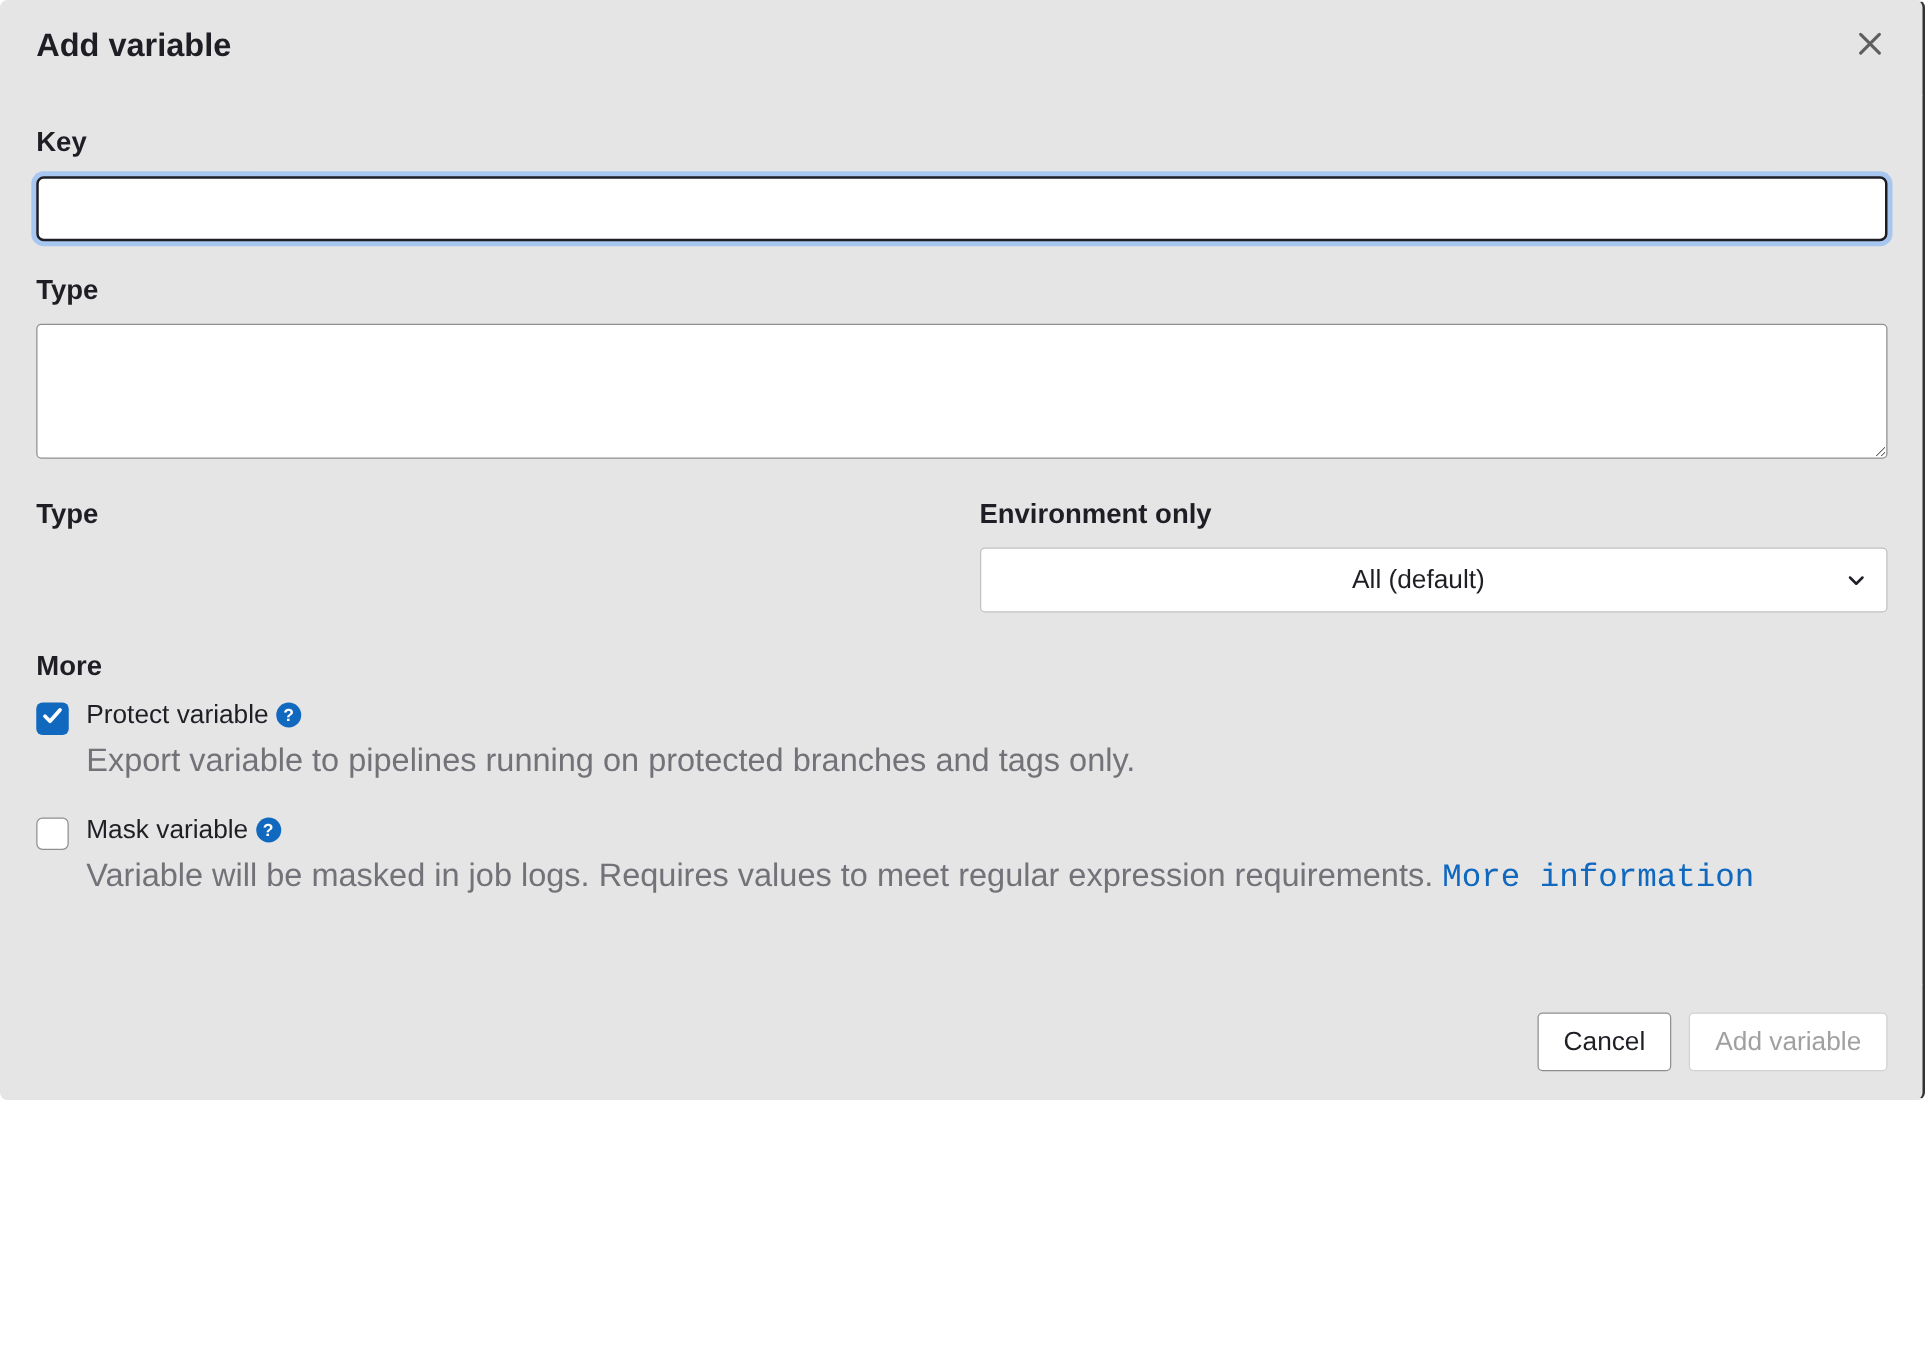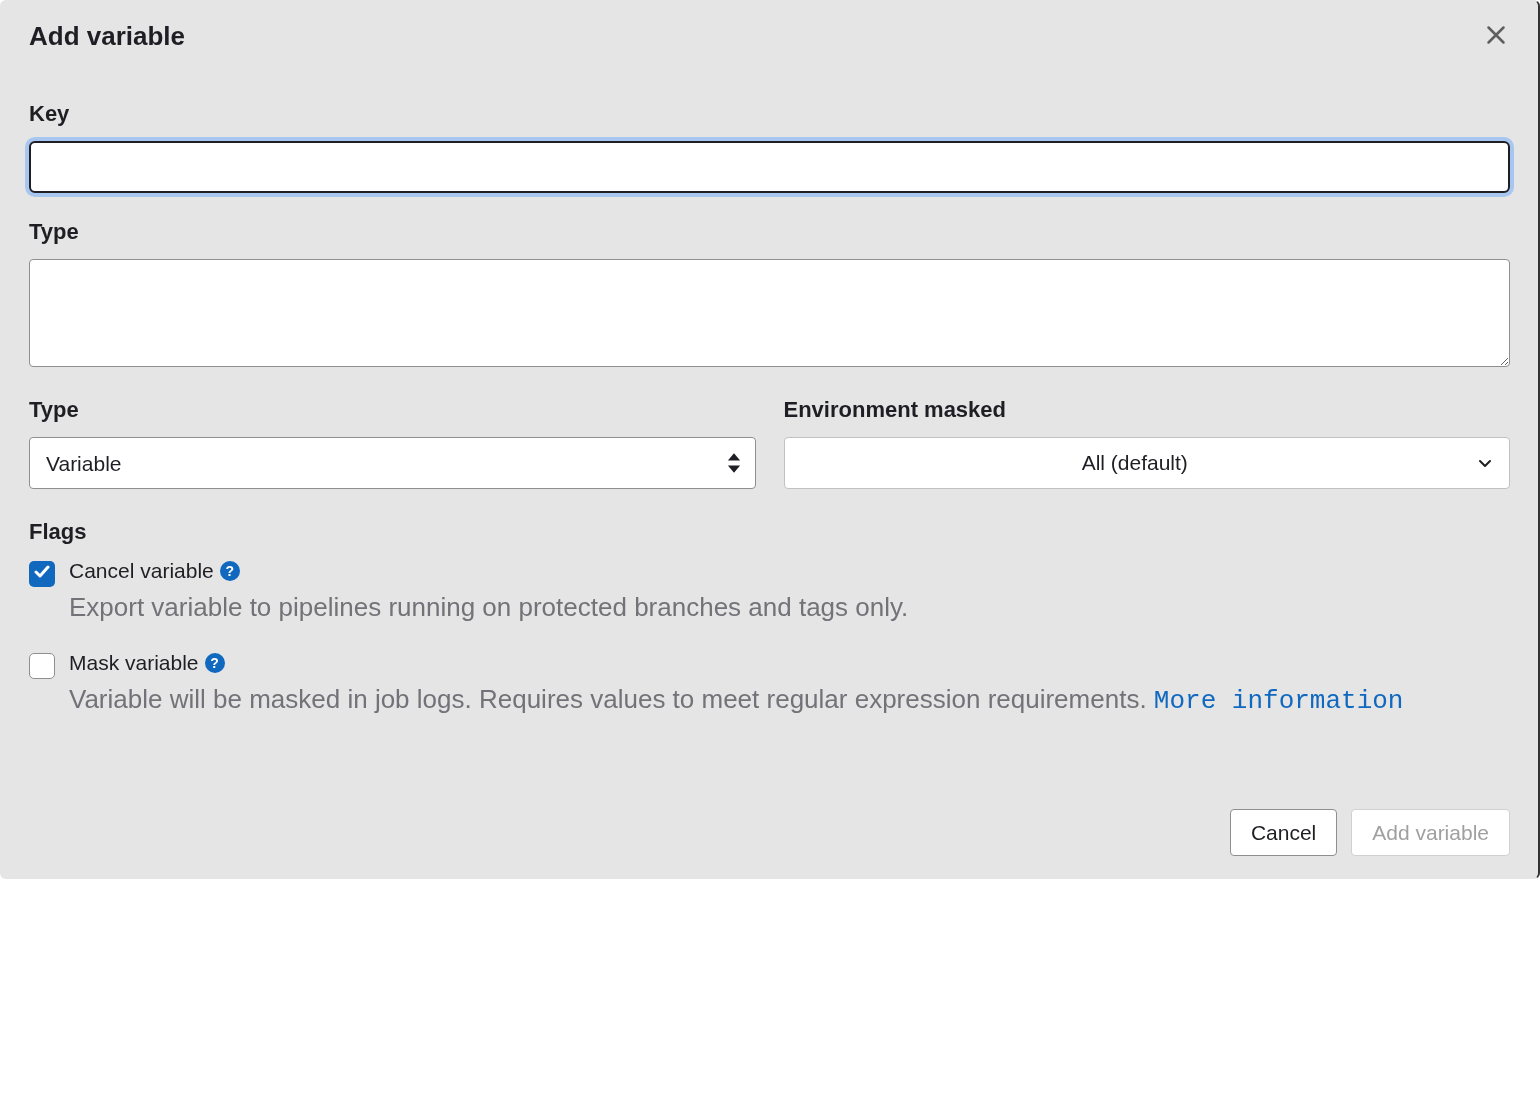--- a/index.html
+++ b/index.html
@@ -265,59 +265,48 @@
     </div>
 
     <div class="form-group">
       <label class="form-label">Type</label>
       <textarea class="textarea-value" style=""></textarea>
     </div>
 
     <div class="two-col form-group">
       <div>
         <label class="form-label">Type</label>
-        <div class="select-wrap">
-          <select class="select-native">
-            <option>Variable</option>
-          </select>
-          <span class="select-sort-icon">
-            <svg viewBox="0 0 12 18">
-              <path d="M6 1 L11 7 L1 7 Z" fill="currentColor"></path>
-              <path d="M6 17 L1 11 L11 11 Z" fill="currentColor"></path>
-            </svg>
-          </span>
-        </div>
       </div>
       <div>
-        <label class="form-label">Environment masked</label>
+        <label class="form-label">Environment only</label>
         <button class="dropdown-btn">
           <span>All (default)</span>
           <span class="chevron-down">
             <svg viewBox="0 0 16 16" fill="none" stroke="currentColor" stroke-width="2" stroke-linecap="round" stroke-linejoin="round">
               <path d="M3 6 L8 11 L13 6"></path>
             </svg>
           </span>
         </button>
       </div>
     </div>
 
     <div class="flags-section">
-      <label class="form-label">Flags</label>
+      <label class="form-label">More</label>
 
       <div class="flag-row">
         <div class="checkbox checked">
           <span>
             <svg viewBox="0 0 16 16" fill="none" stroke="currentColor" stroke-width="3" stroke-linecap="round" stroke-linejoin="round">
               <path d="M2 8 L6 12 L14 3"></path>
             </svg>
           </span>
         </div>
         <div class="flag-content">
           <div class="flag-title-row">
-            <span class="flag-title">Cancel variable</span>
+            <span class="flag-title">Protect variable</span>
             <span class="help-icon">?</span>
           </div>
           <div class="flag-desc">Export variable to pipelines running on protected branches and tags only.</div>
         </div>
       </div>
 
       <div class="flag-row">
         <div class="checkbox unchecked"></div>
         <div class="flag-content">
           <div class="flag-title-row">

